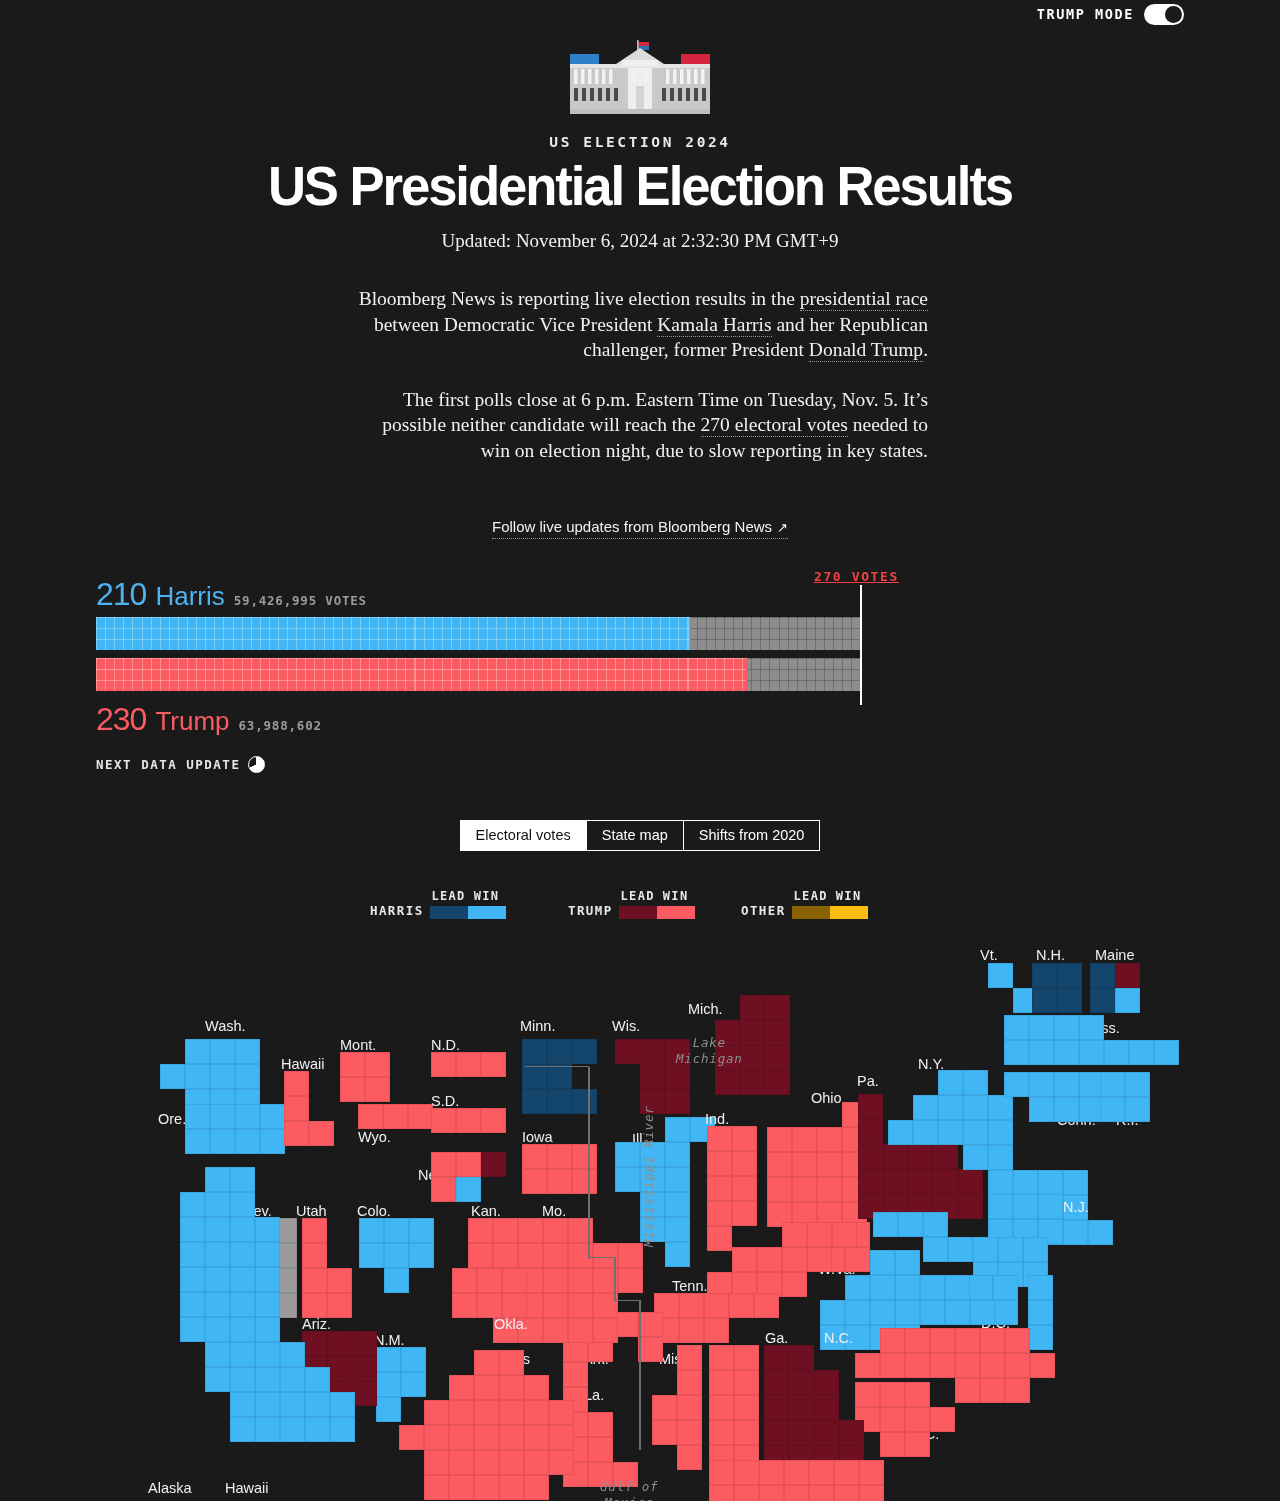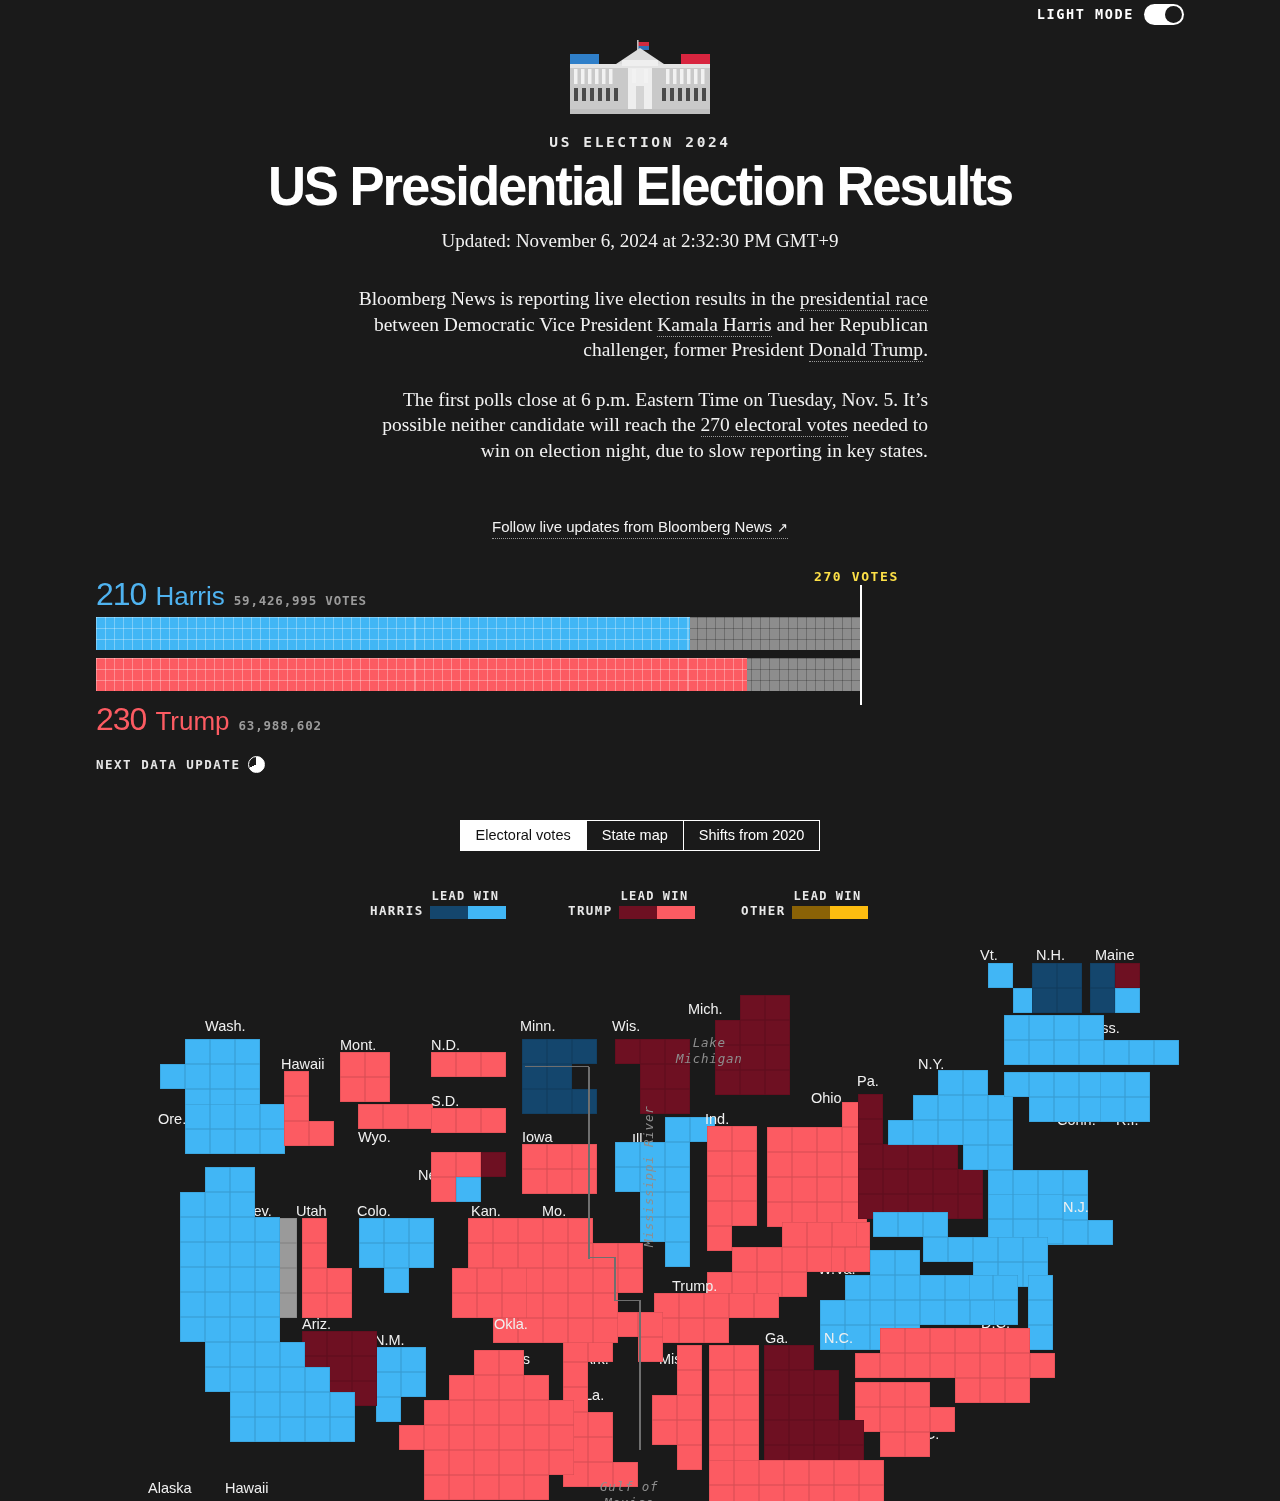--- a/index.html
+++ b/index.html
@@ -111,22 +111,22 @@
   }
   .bar-fill.harris { background-color: #41b6f5; }
   .bar-fill.trump  { background-color: #fc5b62; }
 
   .thresh-line {
     position: absolute; left: 764px; top: -32px; width: 2px; height: 120px;
     background: #ffffff;
   }
   .thresh-label {
     position: absolute; left: 718px; top: -48px;
-    color: #fde047; font-size: 13px; letter-spacing: 1.6px; font-weight: 700;
-    font-family: "DejaVu Sans Mono", monospace; white-space: nowrap;
+    color: #ef4444; font-size: 13px; letter-spacing: 1.6px; font-weight: 700;
+    font-family: "DejaVu Sans Mono", monospace; white-space: nowrap; text-decoration: underline;
   }
 
   .next-update {
     display: flex; align-items: center; gap: 8px; margin-top: 18px;
     color: #e6e6e6; font-size: 12.5px; letter-spacing: 1.5px; font-weight: 700;
     font-family: "DejaVu Sans Mono", monospace;
   }
   .pie-timer { width: 17px; height: 17px; border-radius: 50%;
     background: conic-gradient(#ffffff 0 68%, #1a1a1a 68% 100%);
     border: 1.5px solid #fff; }
@@ -177,21 +177,21 @@
     position: absolute; color: #8e8e8e; font-size: 12.5px;
     font-family: "DejaVu Sans Mono", monospace; font-style: italic;
     letter-spacing: 0.8px; white-space: nowrap; text-align: center; line-height: 16px;
   }
   .river { position: absolute; background: #6f6f6f; }
 </style>
 </head>
 <body>
 
 <div id="lightmode-bar">
-  <span class="lm-label">LIGHT MODE</span>
+  <span class="lm-label">TRUMP MODE</span>
   <span class="toggle">
       <span class="knob"></span>
     </span>
 </div>
 
 <div id="header">
   <svg class="wh-icon" viewBox="0 0 140 76">
     <rect x="68" y="4" width="11" height="7" fill="#cf2a3f"></rect>
     <rect x="68" y="8" width="11" height="4" fill="#2f6fb5"></rect>
     <rect x="67" y="2" width="1.6" height="20" fill="#bdbdbd"></rect>
@@ -647,21 +647,21 @@
       <div class="st-cell" style="left: 832px; top: 285px; background: rgb(252, 91, 98); box-shadow: rgba(0, 0, 0, 0.16) 0px 0px 0px 0.5px inset;"></div>
       <div class="st-cell" style="left: 732px; top: 310px; background: rgb(252, 91, 98); box-shadow: rgba(0, 0, 0, 0.16) 0px 0px 0px 0.5px inset;"></div>
       <div class="st-cell" style="left: 757px; top: 310px; background: rgb(252, 91, 98); box-shadow: rgba(0, 0, 0, 0.16) 0px 0px 0px 0.5px inset;"></div>
       <div class="st-cell" style="left: 782px; top: 310px; background: rgb(252, 91, 98); box-shadow: rgba(0, 0, 0, 0.16) 0px 0px 0px 0.5px inset;"></div>
       <div class="st-cell" style="left: 807px; top: 310px; background: rgb(252, 91, 98); box-shadow: rgba(0, 0, 0, 0.16) 0px 0px 0px 0.5px inset;"></div>
       <div class="st-cell" style="left: 707px; top: 335px; background: rgb(252, 91, 98); box-shadow: rgba(0, 0, 0, 0.16) 0px 0px 0px 0.5px inset;"></div>
       <div class="st-cell" style="left: 732px; top: 335px; background: rgb(252, 91, 98); box-shadow: rgba(0, 0, 0, 0.16) 0px 0px 0px 0.5px inset;"></div>
       <div class="st-cell" style="left: 757px; top: 335px; background: rgb(252, 91, 98); box-shadow: rgba(0, 0, 0, 0.16) 0px 0px 0px 0.5px inset;"></div>
       <div class="st-cell" style="left: 782px; top: 335px; background: rgb(252, 91, 98); box-shadow: rgba(0, 0, 0, 0.16) 0px 0px 0px 0.5px inset;"></div>
     </div>
-    <div class="st-label" style="left: 672px; top: 341px;">Trump.</div>
+    <div class="st-label" style="left: 672px; top: 341px;">Tenn.</div>
     <div>
       <div class="st-cell" style="left: 654px; top: 356px; background: rgb(252, 91, 98); box-shadow: rgba(0, 0, 0, 0.16) 0px 0px 0px 0.5px inset;"></div>
       <div class="st-cell" style="left: 679px; top: 356px; background: rgb(252, 91, 98); box-shadow: rgba(0, 0, 0, 0.16) 0px 0px 0px 0.5px inset;"></div>
       <div class="st-cell" style="left: 704px; top: 356px; background: rgb(252, 91, 98); box-shadow: rgba(0, 0, 0, 0.16) 0px 0px 0px 0.5px inset;"></div>
       <div class="st-cell" style="left: 729px; top: 356px; background: rgb(252, 91, 98); box-shadow: rgba(0, 0, 0, 0.16) 0px 0px 0px 0.5px inset;"></div>
       <div class="st-cell" style="left: 754px; top: 356px; background: rgb(252, 91, 98); box-shadow: rgba(0, 0, 0, 0.16) 0px 0px 0px 0.5px inset;"></div>
       <div class="st-cell" style="left: 654px; top: 381px; background: rgb(252, 91, 98); box-shadow: rgba(0, 0, 0, 0.16) 0px 0px 0px 0.5px inset;"></div>
       <div class="st-cell" style="left: 679px; top: 381px; background: rgb(252, 91, 98); box-shadow: rgba(0, 0, 0, 0.16) 0px 0px 0px 0.5px inset;"></div>
       <div class="st-cell" style="left: 704px; top: 381px; background: rgb(252, 91, 98); box-shadow: rgba(0, 0, 0, 0.16) 0px 0px 0px 0.5px inset;"></div>
     </div>

